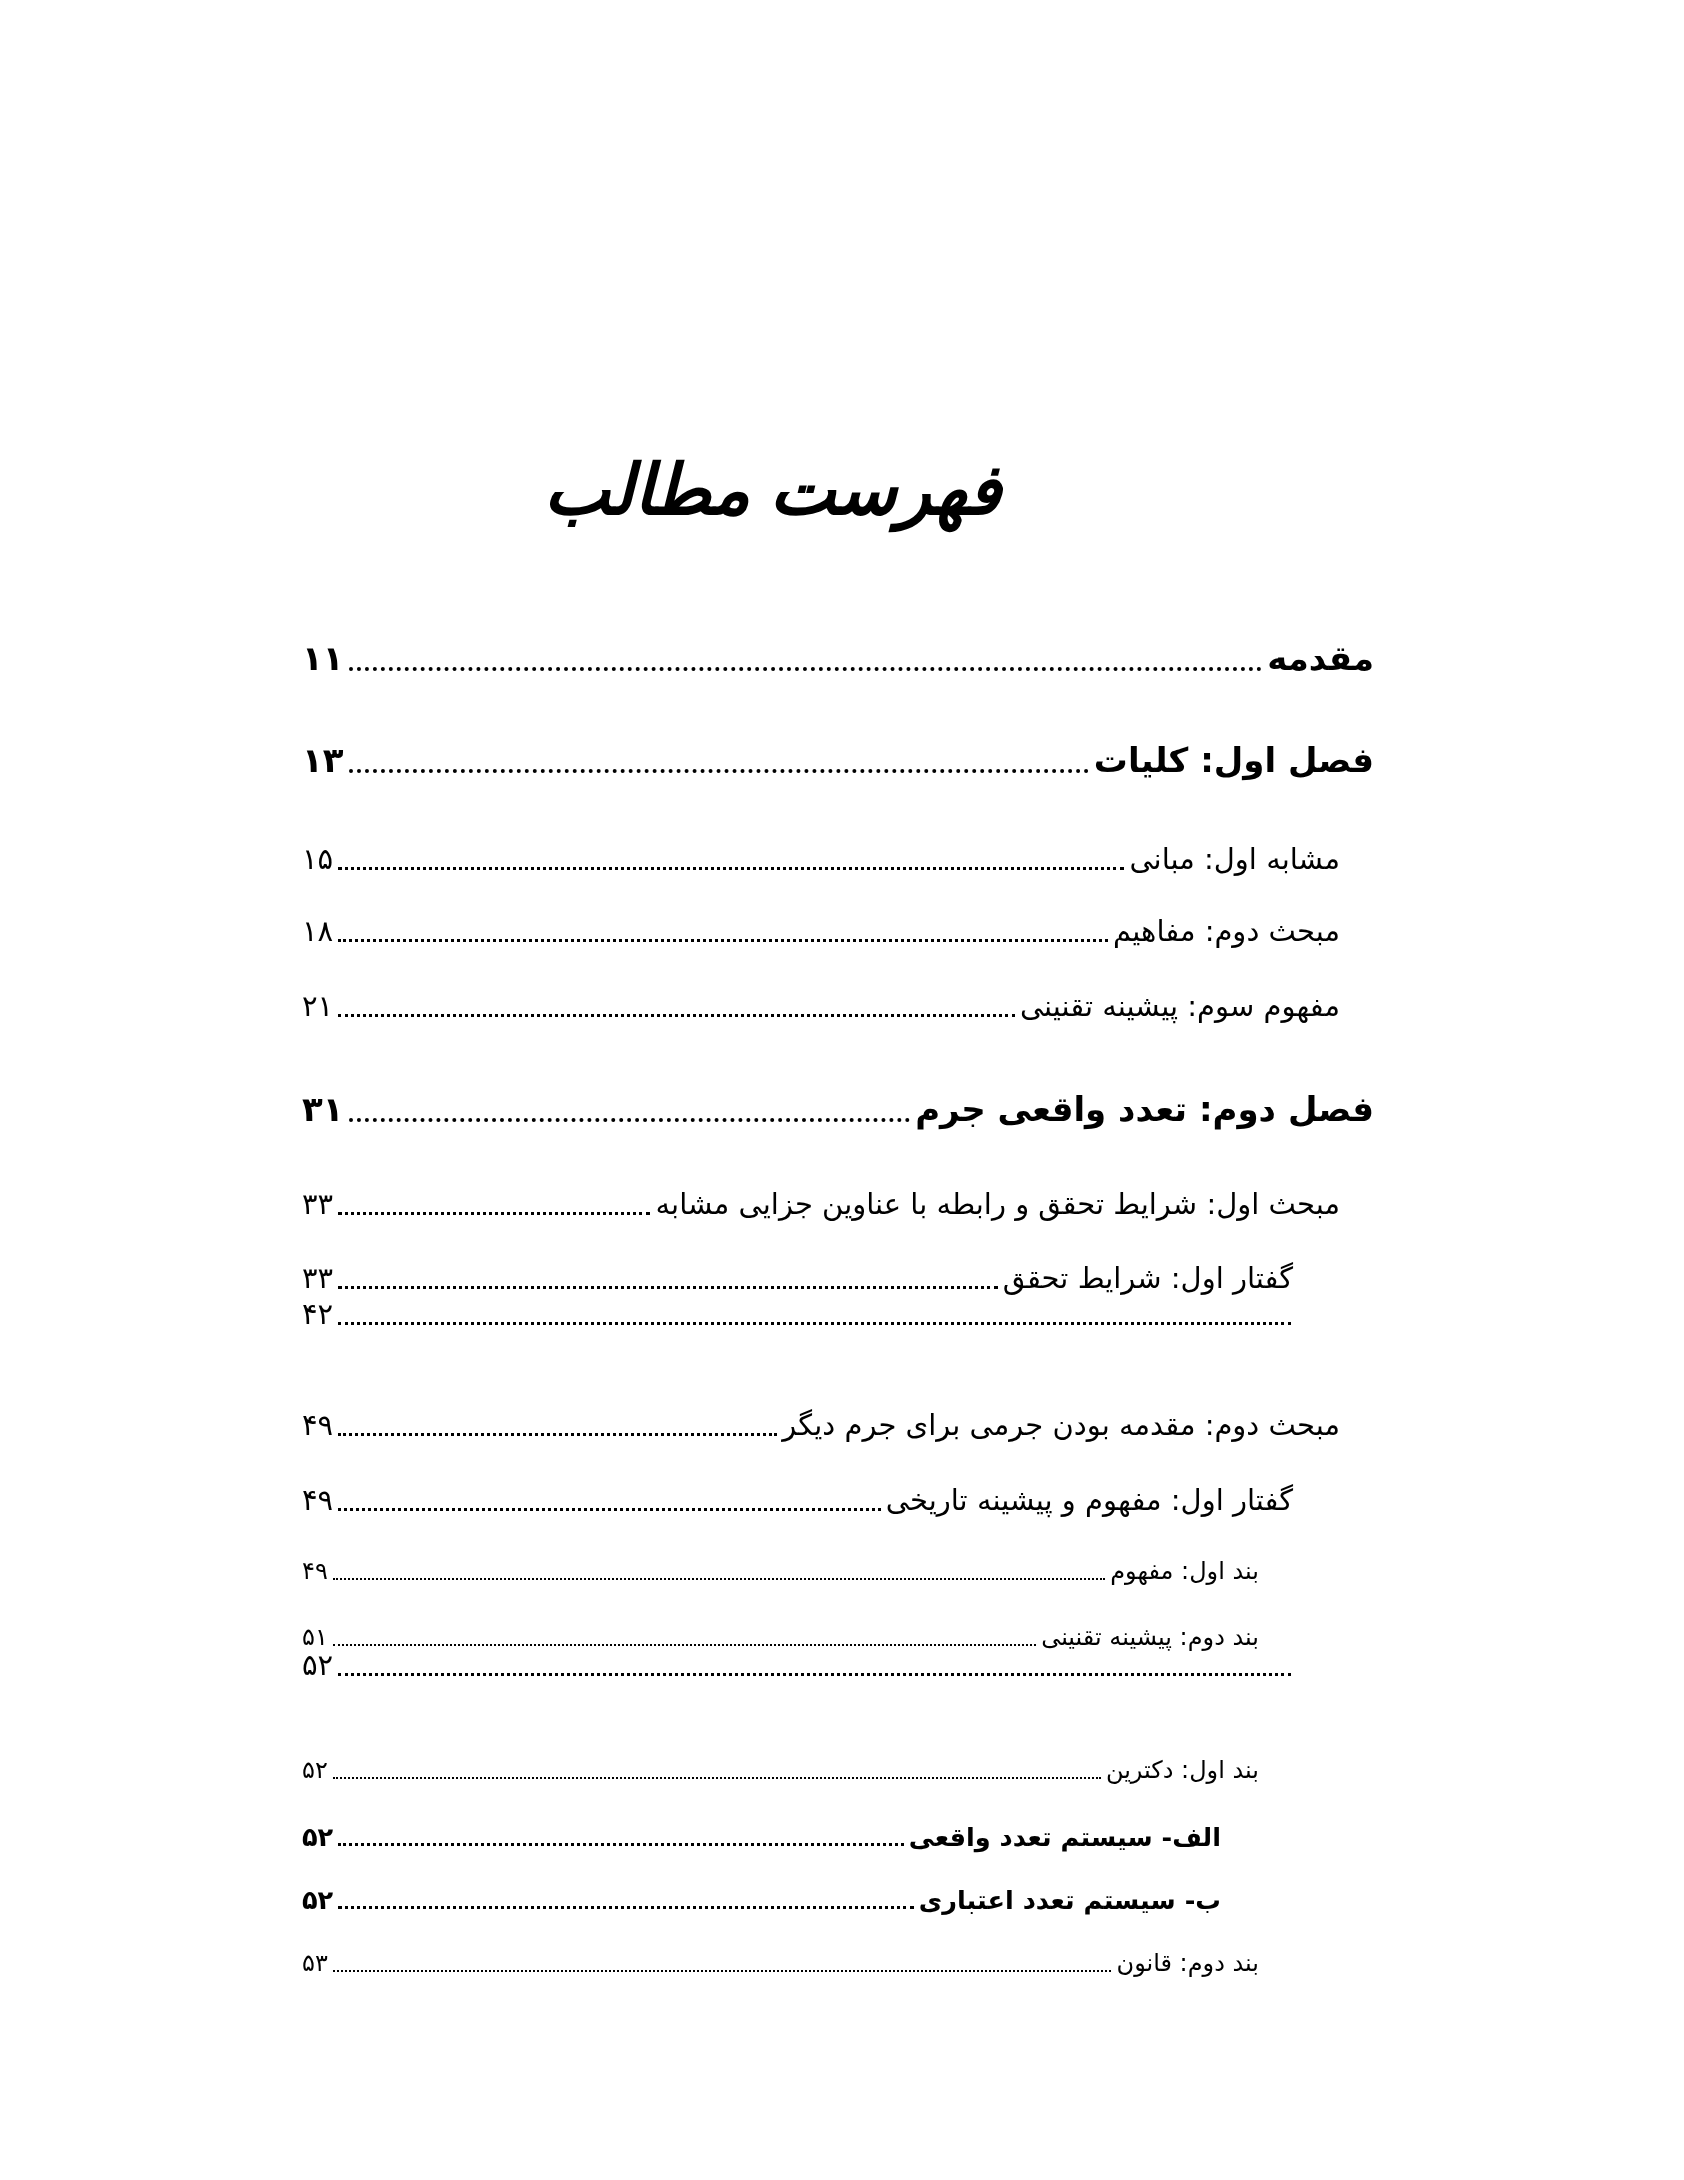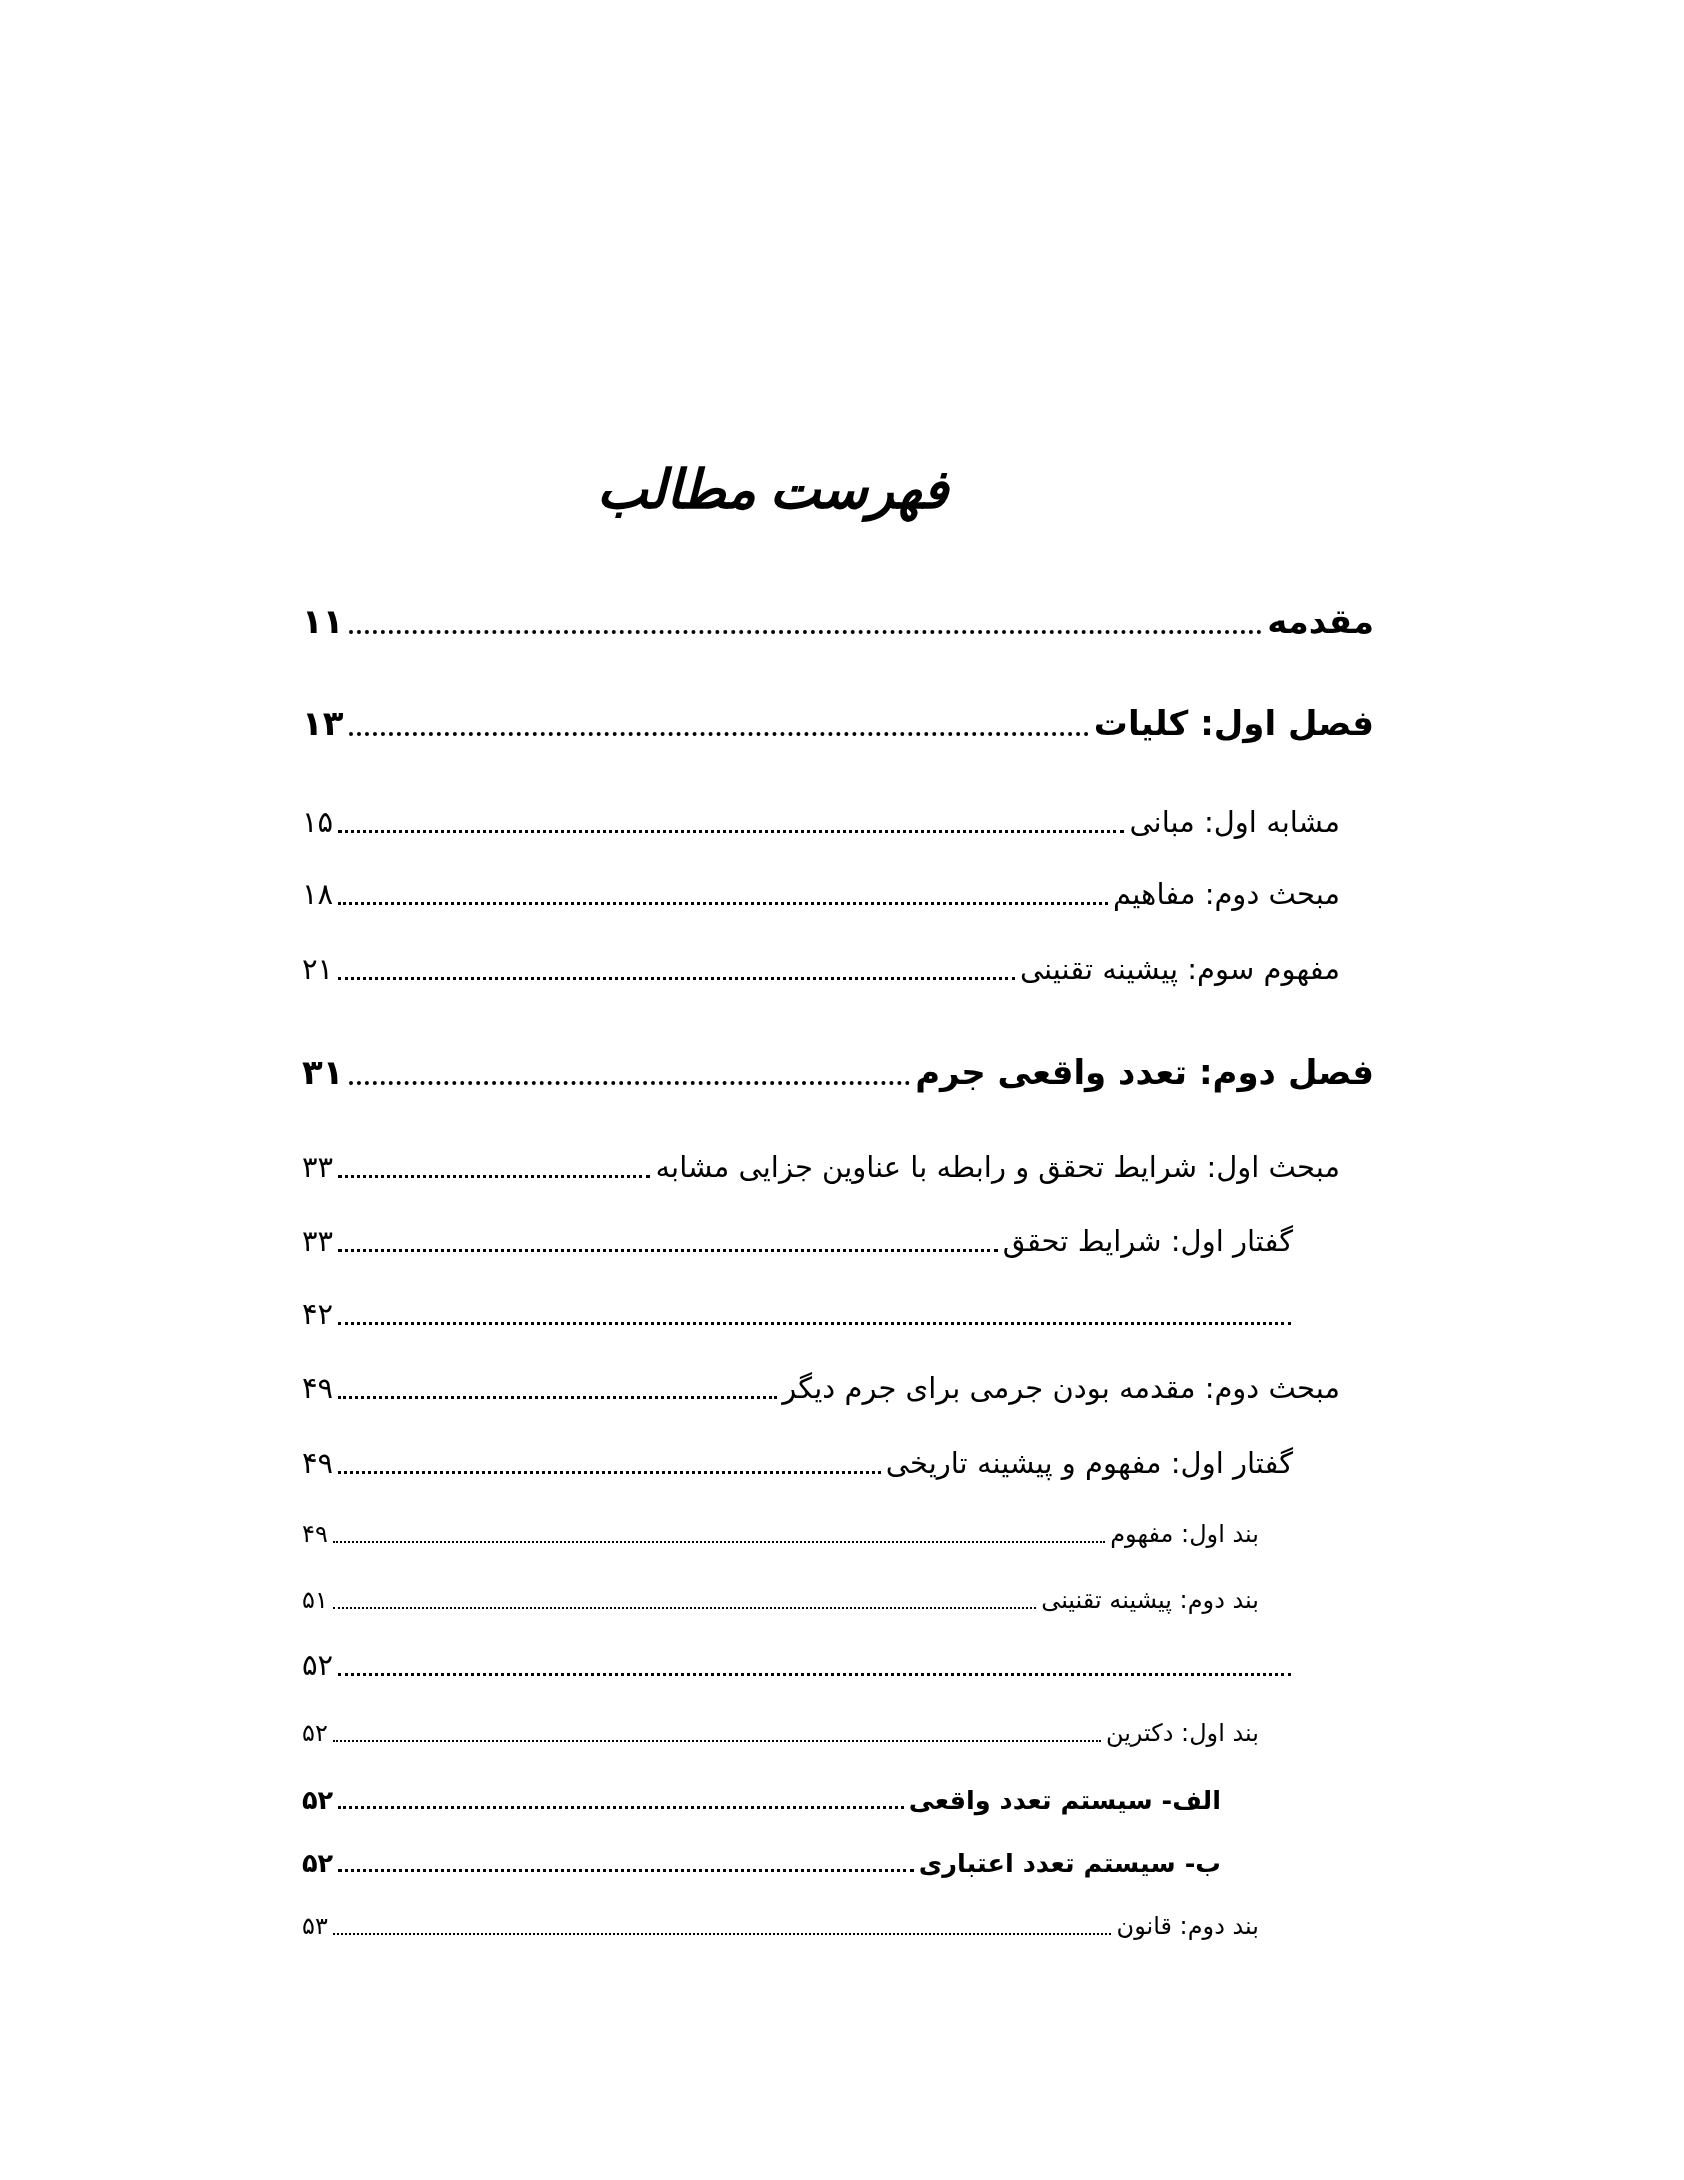--- a/index.html
+++ b/index.html
@@ -15,22 +15,22 @@
       font-family: "DejaVu Sans", sans-serif;
       color: #000000;
     }
     .page-title {
       position: absolute;
       top: 439px;
       left: 0;
       width: 1545px;
       text-align: center;
       direction: rtl;
-      font-family: Liberation Serif, serif;
-      font-size: 54px;
+      font-family: Liberation Sans, sans-serif;
+      font-size: 70px;
       font-weight: bold;
       font-style: italic;
       line-height: 102px;
     }
     .toc {
       position: absolute;
       left: 0;
       top: 0;
       width: 1685px;
       height: 2181px;
@@ -40,20 +40,21 @@
       position: absolute;
       display: flex;
       flex-direction: row;
       align-items: flex-end;
       left: 302px;
       white-space: nowrap;
     }
     .entry .label {
       flex: 0 0 auto;
       padding-left: 3.4px;
+      margin-top: 37px;
     }
     .entry .leader {
       flex: 1 1 auto;
       overflow: hidden;
       height: 1em;
       position: relative;
       margin: 0 1.7px;
     }
     .entry .leader::before {
       content: "";

